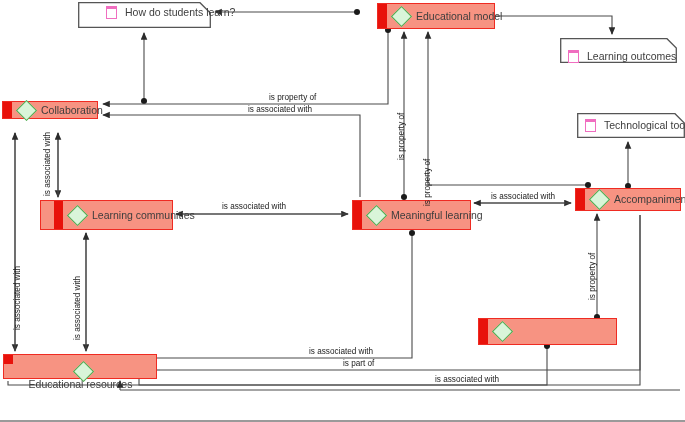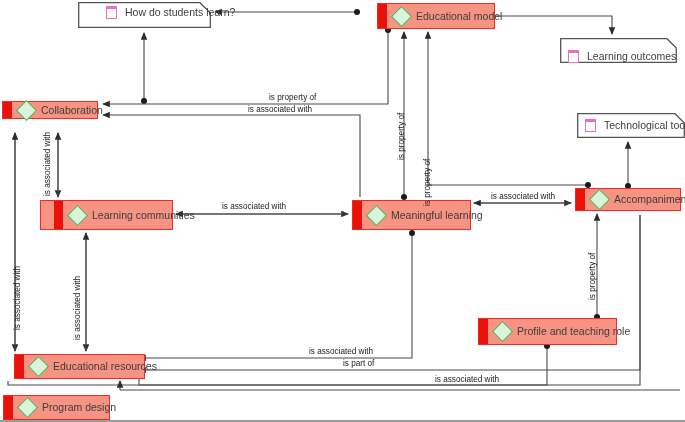--- a/index.html
+++ b/index.html
@@ -238,34 +238,28 @@
 
   <div class="node" style="left:575px; top:188px; width:106px; height:23px;">
     <span class="bar"></span>
     <span class="dia"></span>
     <span class="lbl">Accompaniment</span>
   </div>
 
   <div class="node" style="left:478px; top:318px; width:139px; height:27px;">
     <span class="bar"></span>
     <span class="dia"></span>
-    <span class="lbl">Profile and teaching role</span>
-  </div>
-
-  <div class="node" style="left:14px; top:354px; width:131px; height:25px;">
+  </div>
+
+  <div class="node" style="left:3px; top:354px; width:154px; height:25px;flex-direction:column;">
     <span class="bar"></span>
     <span class="dia"></span>
     <span class="lbl">Educational resources</span>
   </div>
 
-  <div class="node" style="left:3px; top:395px; width:107px; height:25px;">
-    <span class="bar"></span>
-    <span class="dia"></span>
-    <span class="lbl">Program design</span>
-  </div>
 
   <span class="elabel" style="left:269px; top:94px;">is property of</span>
   <span class="elabel" style="left:248px; top:106px;">is associated with</span>
 
   <span class="elabel vert" style="left:44px; top:196px;">is associated with</span>
   <span class="elabel vert" style="left:14px; top:330px;">is associated with</span>
   <span class="elabel vert" style="left:74px; top:340px;">is associated with</span>
 
   <span class="elabel" style="left:222px; top:203px;">is associated with</span>
 

